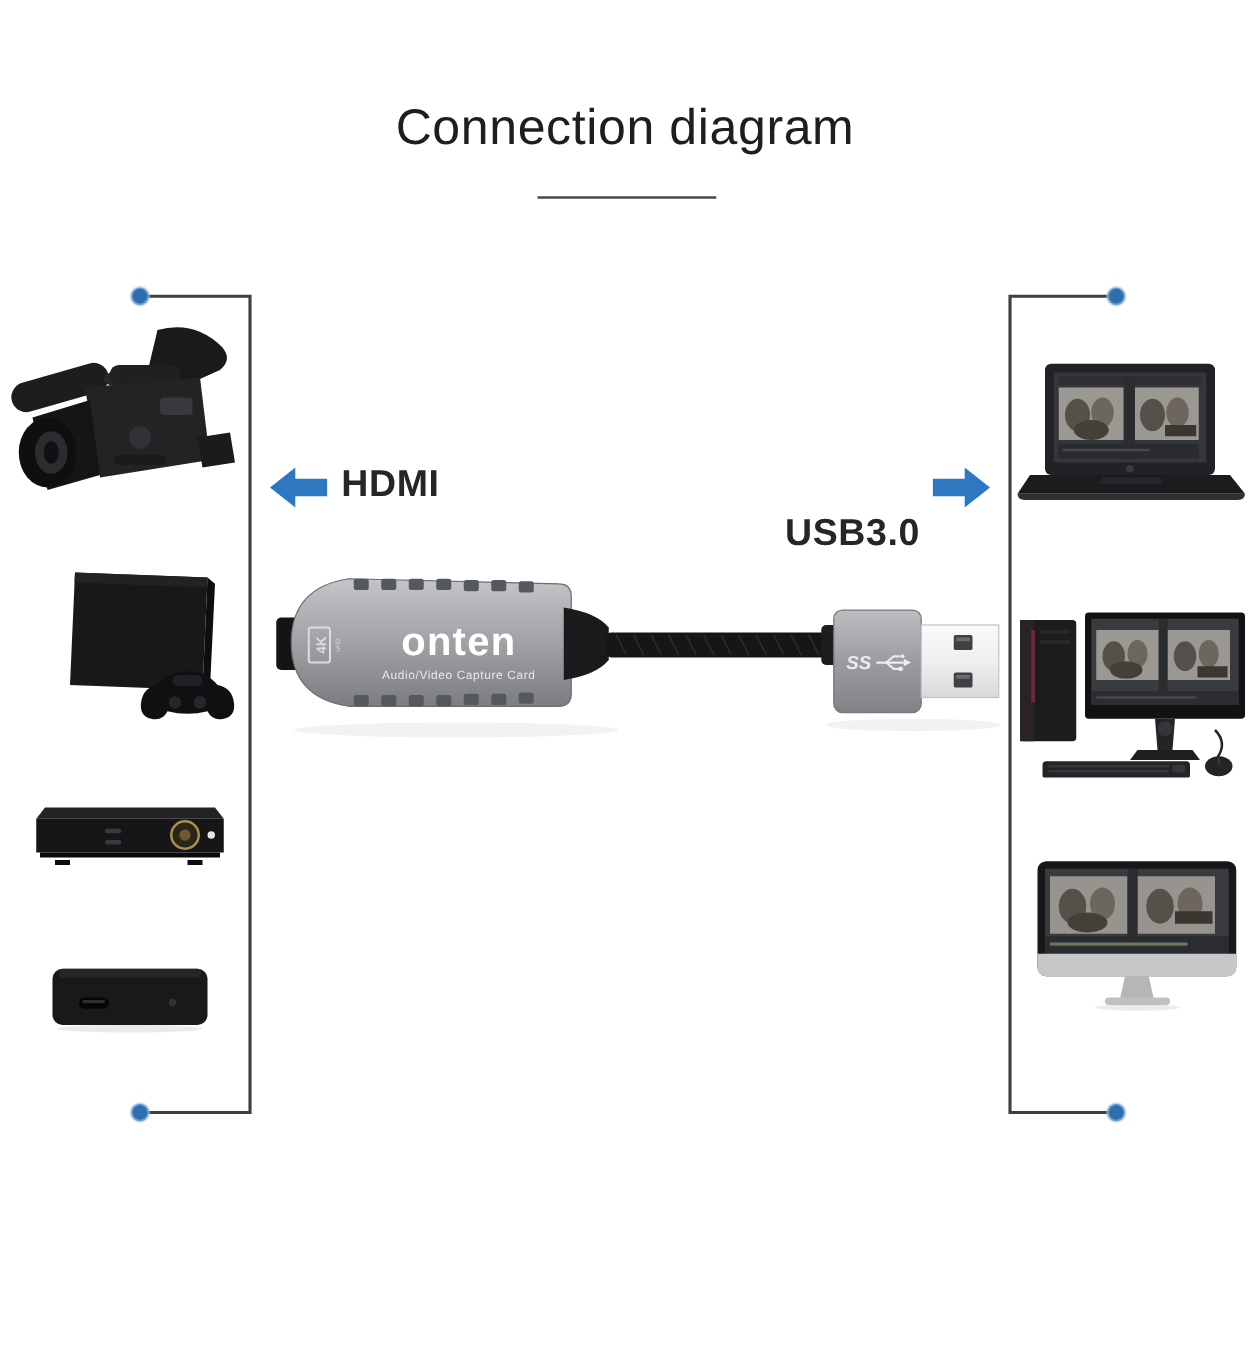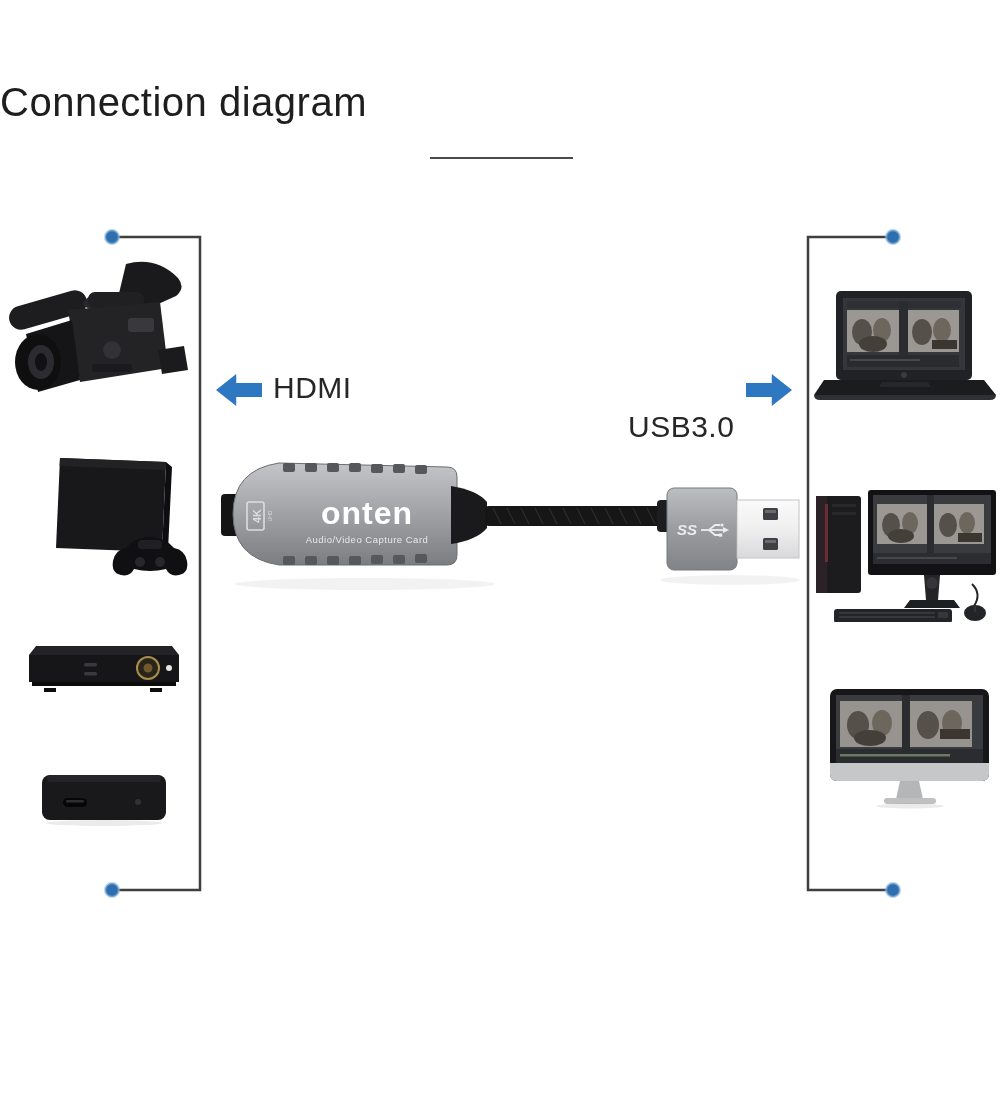--- a/index.html
+++ b/index.html
@@ -2,28 +2,28 @@
 <html><head>
 <meta charset="utf-8">
 <style>
   html,body{margin:0;padding:0;background:#ffffff;}
   .canvas{
     position:relative;width:1000px;height:1095px;background:#ffffff;overflow:hidden;
     font-family:"Liberation Sans","DejaVu Sans",sans-serif;
   }
   .abs{position:absolute;}
   .title{
-    left:0;top:80;width:1000px;top:80px;
+    left:0;top:80;width:1000px;top:80px;text-align:center;
     font-size:40px;font-weight:500;color:#1e1e1e;letter-spacing:0.5px;
   }
   .title-underline{
     left:430px;top:157px;width:143px;height:2px;background:#4a4a4a;
   }
   .port-label{
-    font-size:30px;font-weight:400;color:#262626;letter-spacing:0.5px;
+    font-size:30px;font-weight:700;color:#262626;letter-spacing:0.5px;
   }
   .hdmi-label{left:273px;top:371px;}
   .usb-label{left:628px;top:371px;margin-top:39px;}
   .arrow{width:46px;height:32px;background:#2e78c2;}
   .arrow-left{
     left:216px;top:374px;
     clip-path:polygon(0% 50%, 44% 0%, 44% 28%, 100% 28%, 100% 72%, 44% 72%, 44% 100%);
   }
   .arrow-right{
     left:746px;top:374px;

